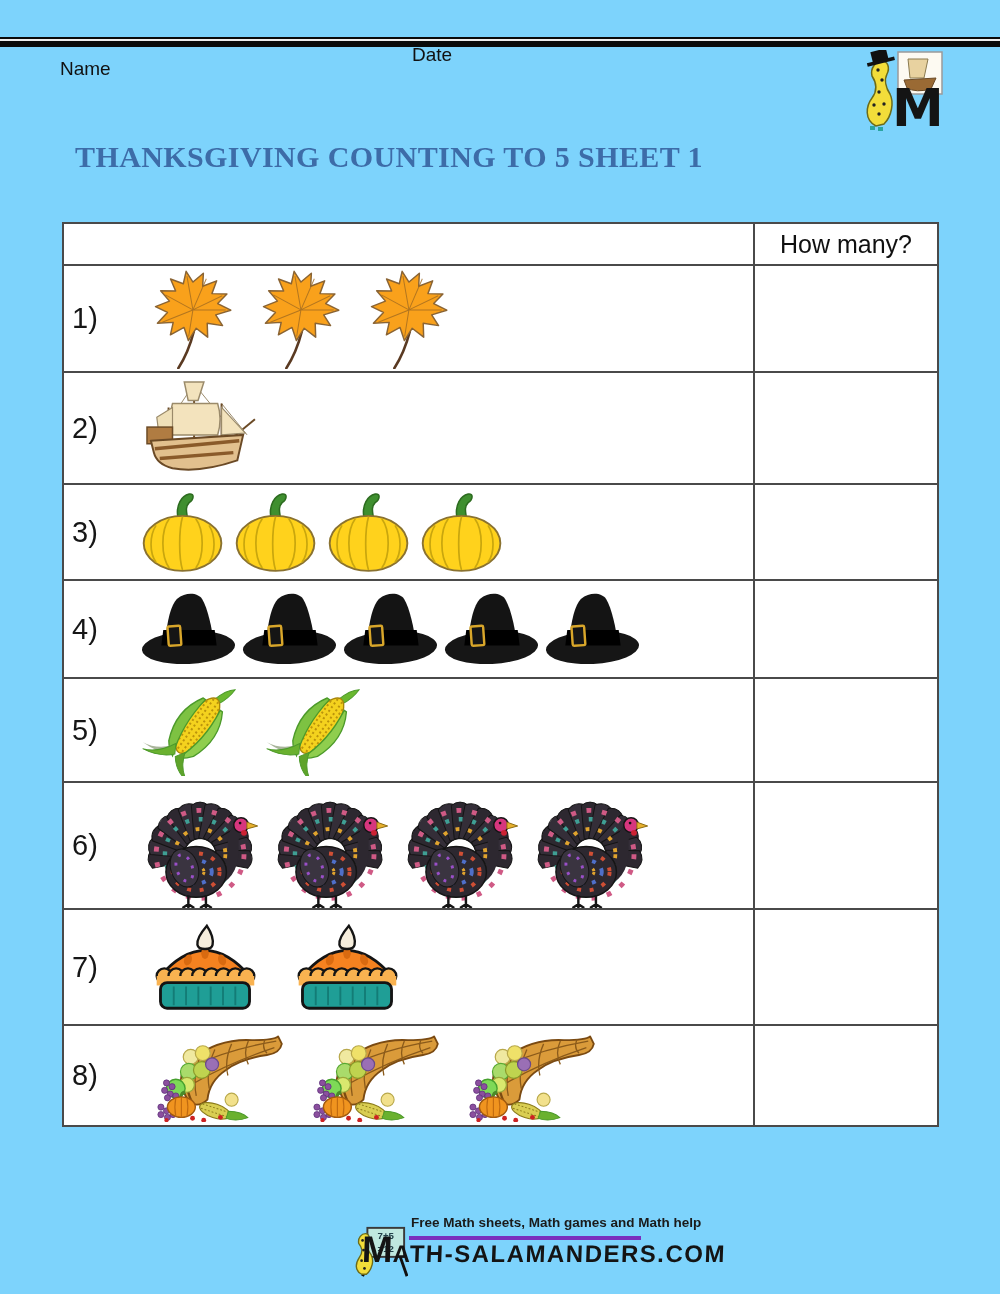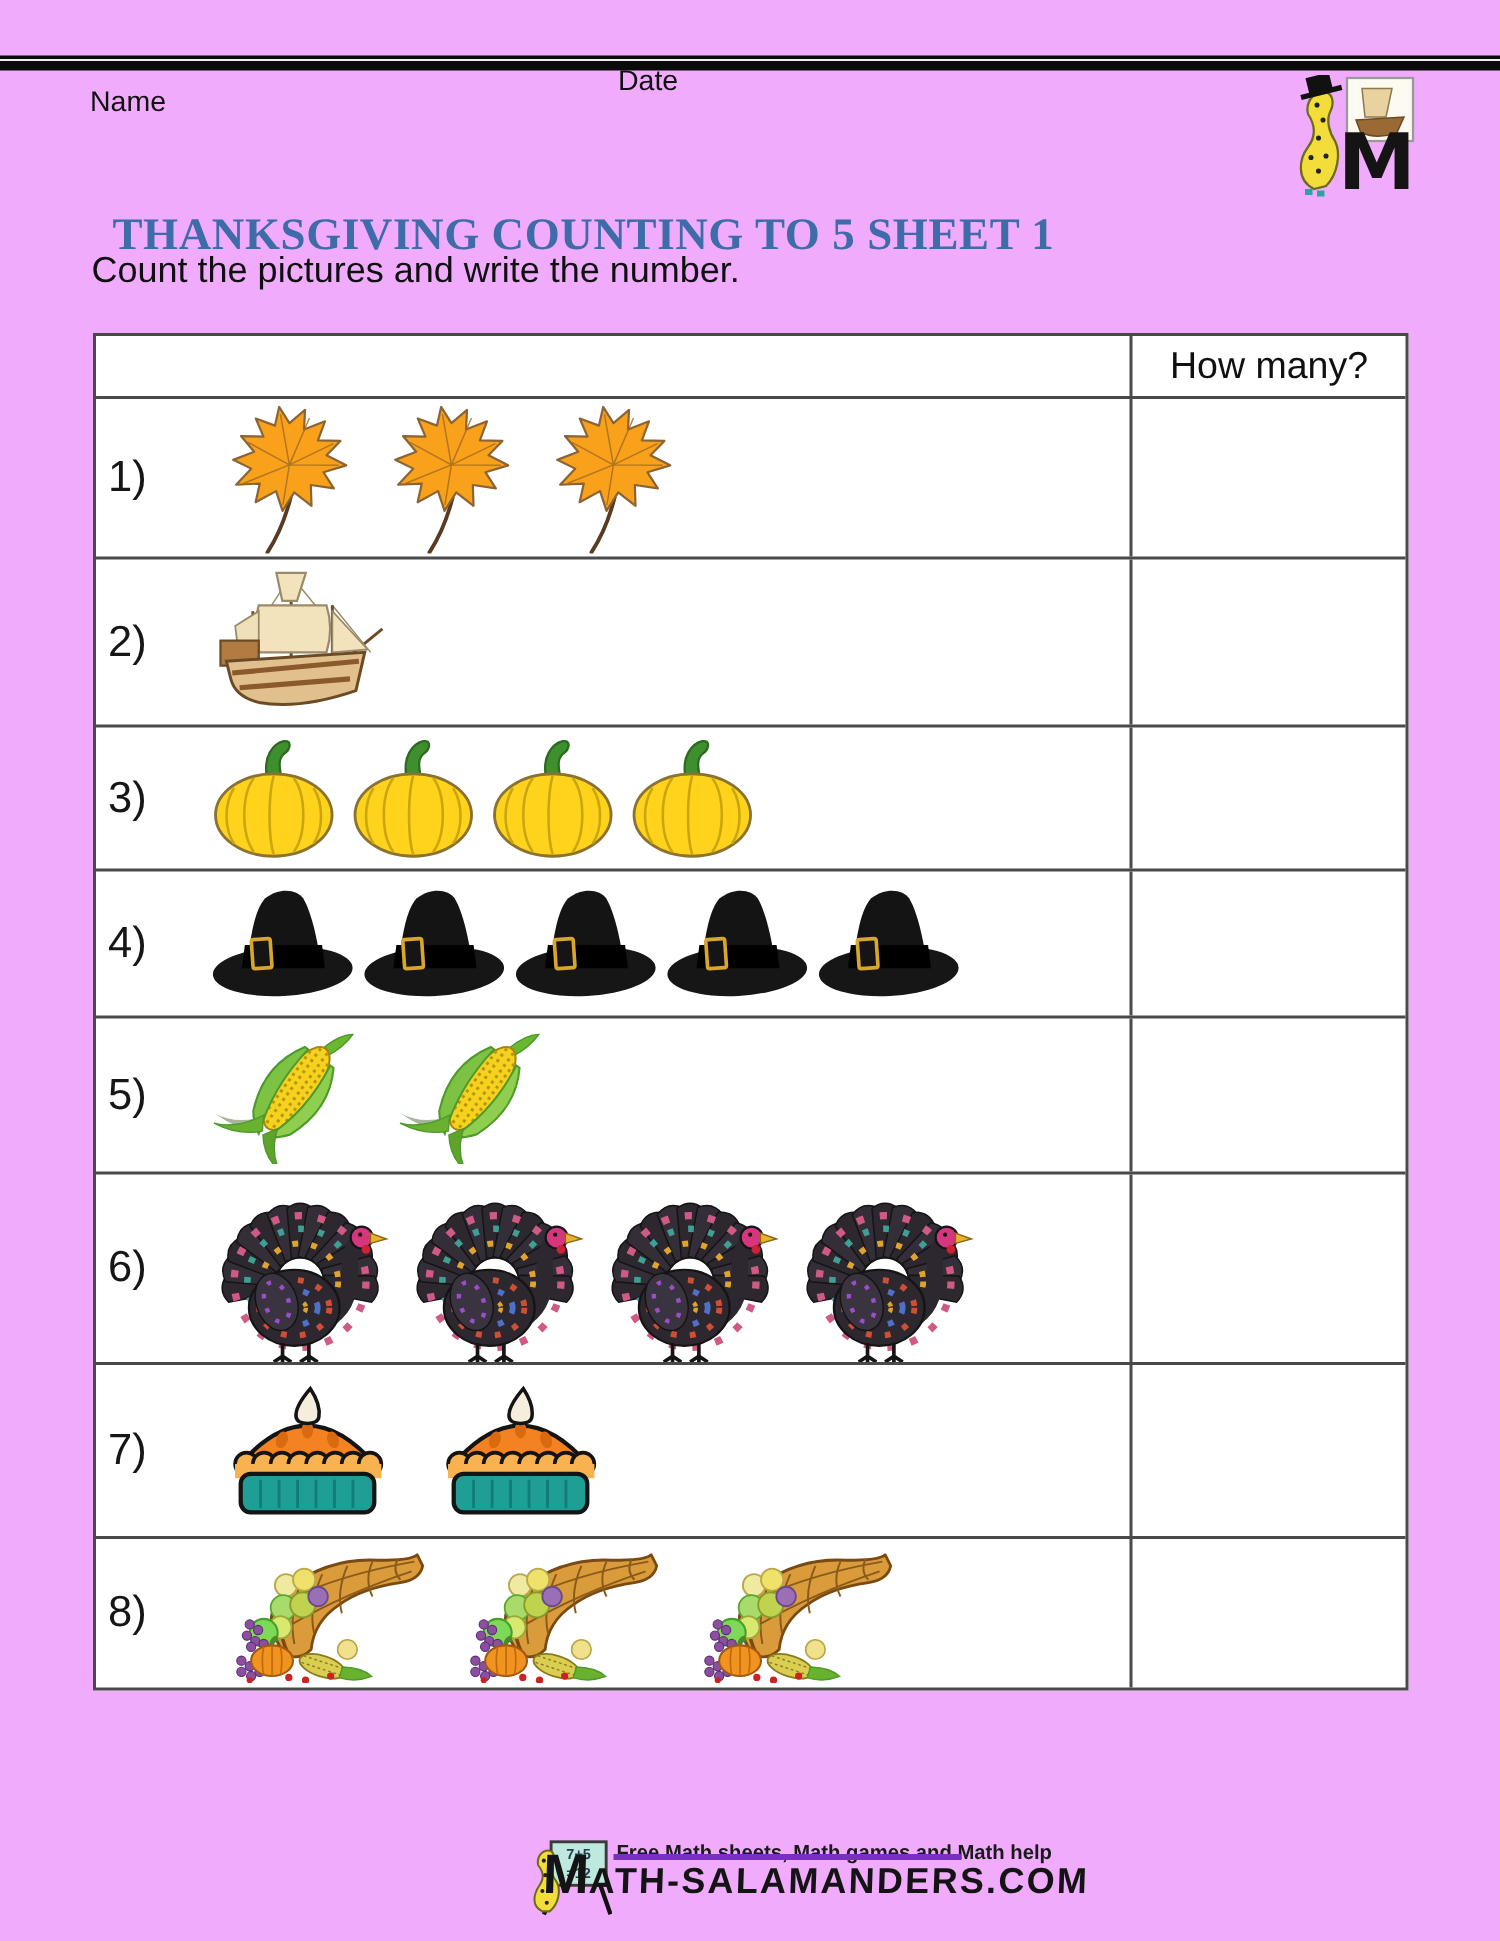--- a/index.html
+++ b/index.html
@@ -1,17 +1,17 @@
 <!DOCTYPE html>
 <html><head>
 <meta charset="utf-8">
 <style>
   html,body{margin:0;padding:0;background:#fff;}
   body{font-family:"Liberation Sans",sans-serif;color:#111;}
-  .page{position:relative;width:1000px;height:1294px;background:#f0abfc;overflow:hidden;}
+  .page{position:relative;width:1000px;height:1294px;background:#7dd3fc;overflow:hidden;}
   .top-rule{position:absolute;left:0;top:37px;width:1000px;height:10px;
     background:linear-gradient(#0a0a0a 0 2.5px,#ededed 2.5px 4px,#0a0a0a 4px 10px);}
   .name-label{position:absolute;left:60px;top:58px;font-size:19px;}
   .date-label{position:absolute;left:412px;top:44px;font-size:19px;}
   .corner-logo{position:absolute;left:854px;top:50px;width:92px;height:82px;}
   .sheet-title{position:absolute;left:61px;top:126px;margin:14px;font-family:"Liberation Serif",serif;
     font-weight:600;font-size:30px;letter-spacing:.4px;color:#3d6ca8;}
   .instruction{position:absolute;left:61px;top:167px;margin:0;font-size:24px;color:#101010;}
   .sheet{position:absolute;left:62px;top:222px;width:877px;border:2px solid #4a4a4a;box-sizing:border-box;background:#fff;}
   .t-row{display:flex;box-sizing:border-box;}
@@ -24,21 +24,21 @@
   .icons svg{display:block;flex:0 0 auto;}
   .r0 svg{width:108px;height:100px;}
   .r1 svg{width:122px;height:106px;margin-top:5px;}
   .r2 svg{width:90px;height:84px;margin-right:3px;}
   .r3 svg{width:101px;height:76px;}
   .r4 svg{width:114px;height:92px;margin-right:10px;}
   .r5 svg{width:130px;height:122px;margin-top:3px;}
   .r6 svg{width:150px;height:93px;margin-right:6px;}
   .pies svg{width:134px;height:90px;margin-right:8px;}
   .footer-logo{position:absolute;left:350px;top:1208px;width:58px;height:56px;margin-top:16px;}
-  .tagline{position:absolute;left:411px;top:1215px;font-size:13.5px;font-weight:700;color:#1a1a1a;margin-top:12px;}
+  .tagline{position:absolute;left:411px;top:1215px;font-size:13.5px;font-weight:700;color:#1a1a1a;}
   .footer-rule{position:absolute;left:409px;top:1236px;width:232px;height:3.5px;background:#7a2fbe;}
   .wordmark{position:absolute;left:362px;top:1231px;display:flex;align-items:baseline;color:#141414;transform:skewX(-2deg);}
   .site-m{font-size:37px;font-weight:800;letter-spacing:0;line-height:1;}
   .site-rest{font-size:24px;font-weight:800;letter-spacing:1.5px;line-height:1;}
 </style>
 </head>
 <body>
 
 <div class="page">
 
@@ -62,21 +62,20 @@
       <g transform="rotate(-14 26 8)">
         <rect x="18" y="0" width="16" height="11" fill="#111"></rect>
         <rect x="12" y="10" width="28" height="3.5" fill="#111"></rect>
       </g>
       <rect x="16" y="76" width="5" height="4" fill="#2aa4a0"></rect>
         <rect x="24" y="77" width="5" height="4" fill="#2aa4a0"></rect>
     </svg>
   </div>
 
   <h1 class="sheet-title">THANKSGIVING COUNTING TO 5 SHEET 1</h1>
-  <p class="instruction">Count the pictures and write the number.</p>
 
   <div class="sheet">
     <div class="t-row" style="height:40px">
       <div class="c-left"></div>
       <div class="c-right">
         <span class="how-many">How many?</span>
       </div>
     </div>
 
     <div class="t-row" style="height:107px">

